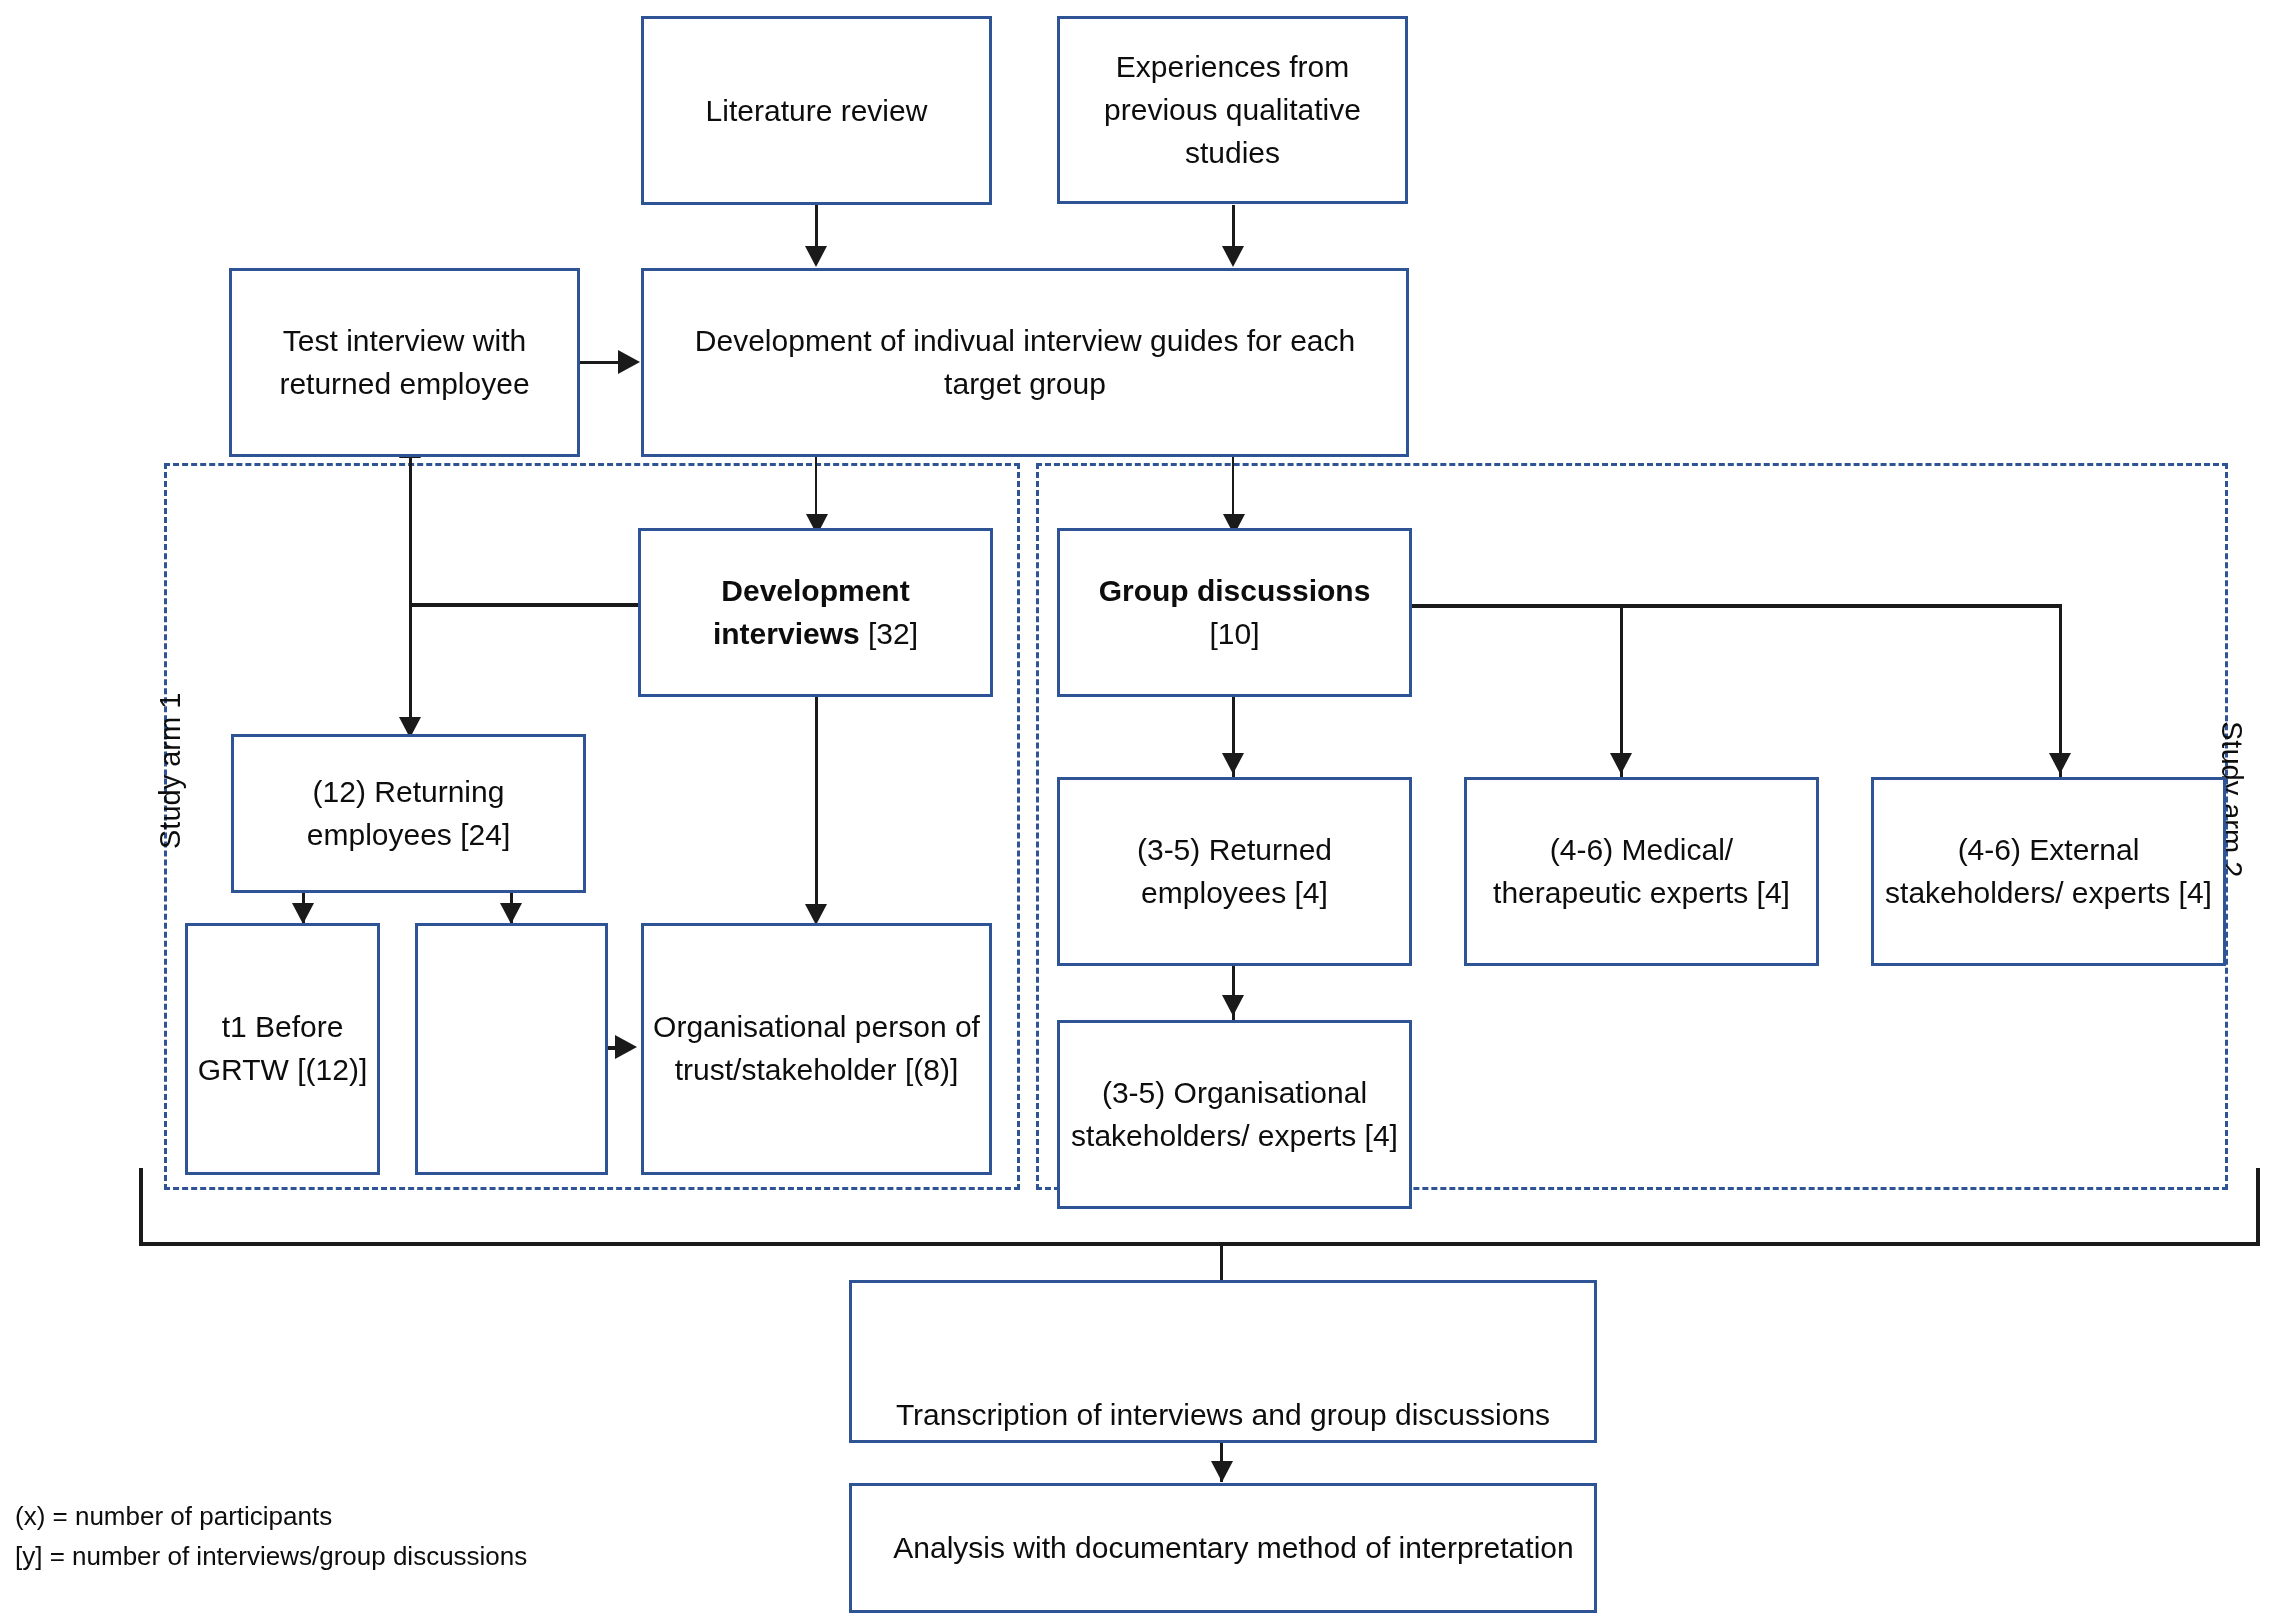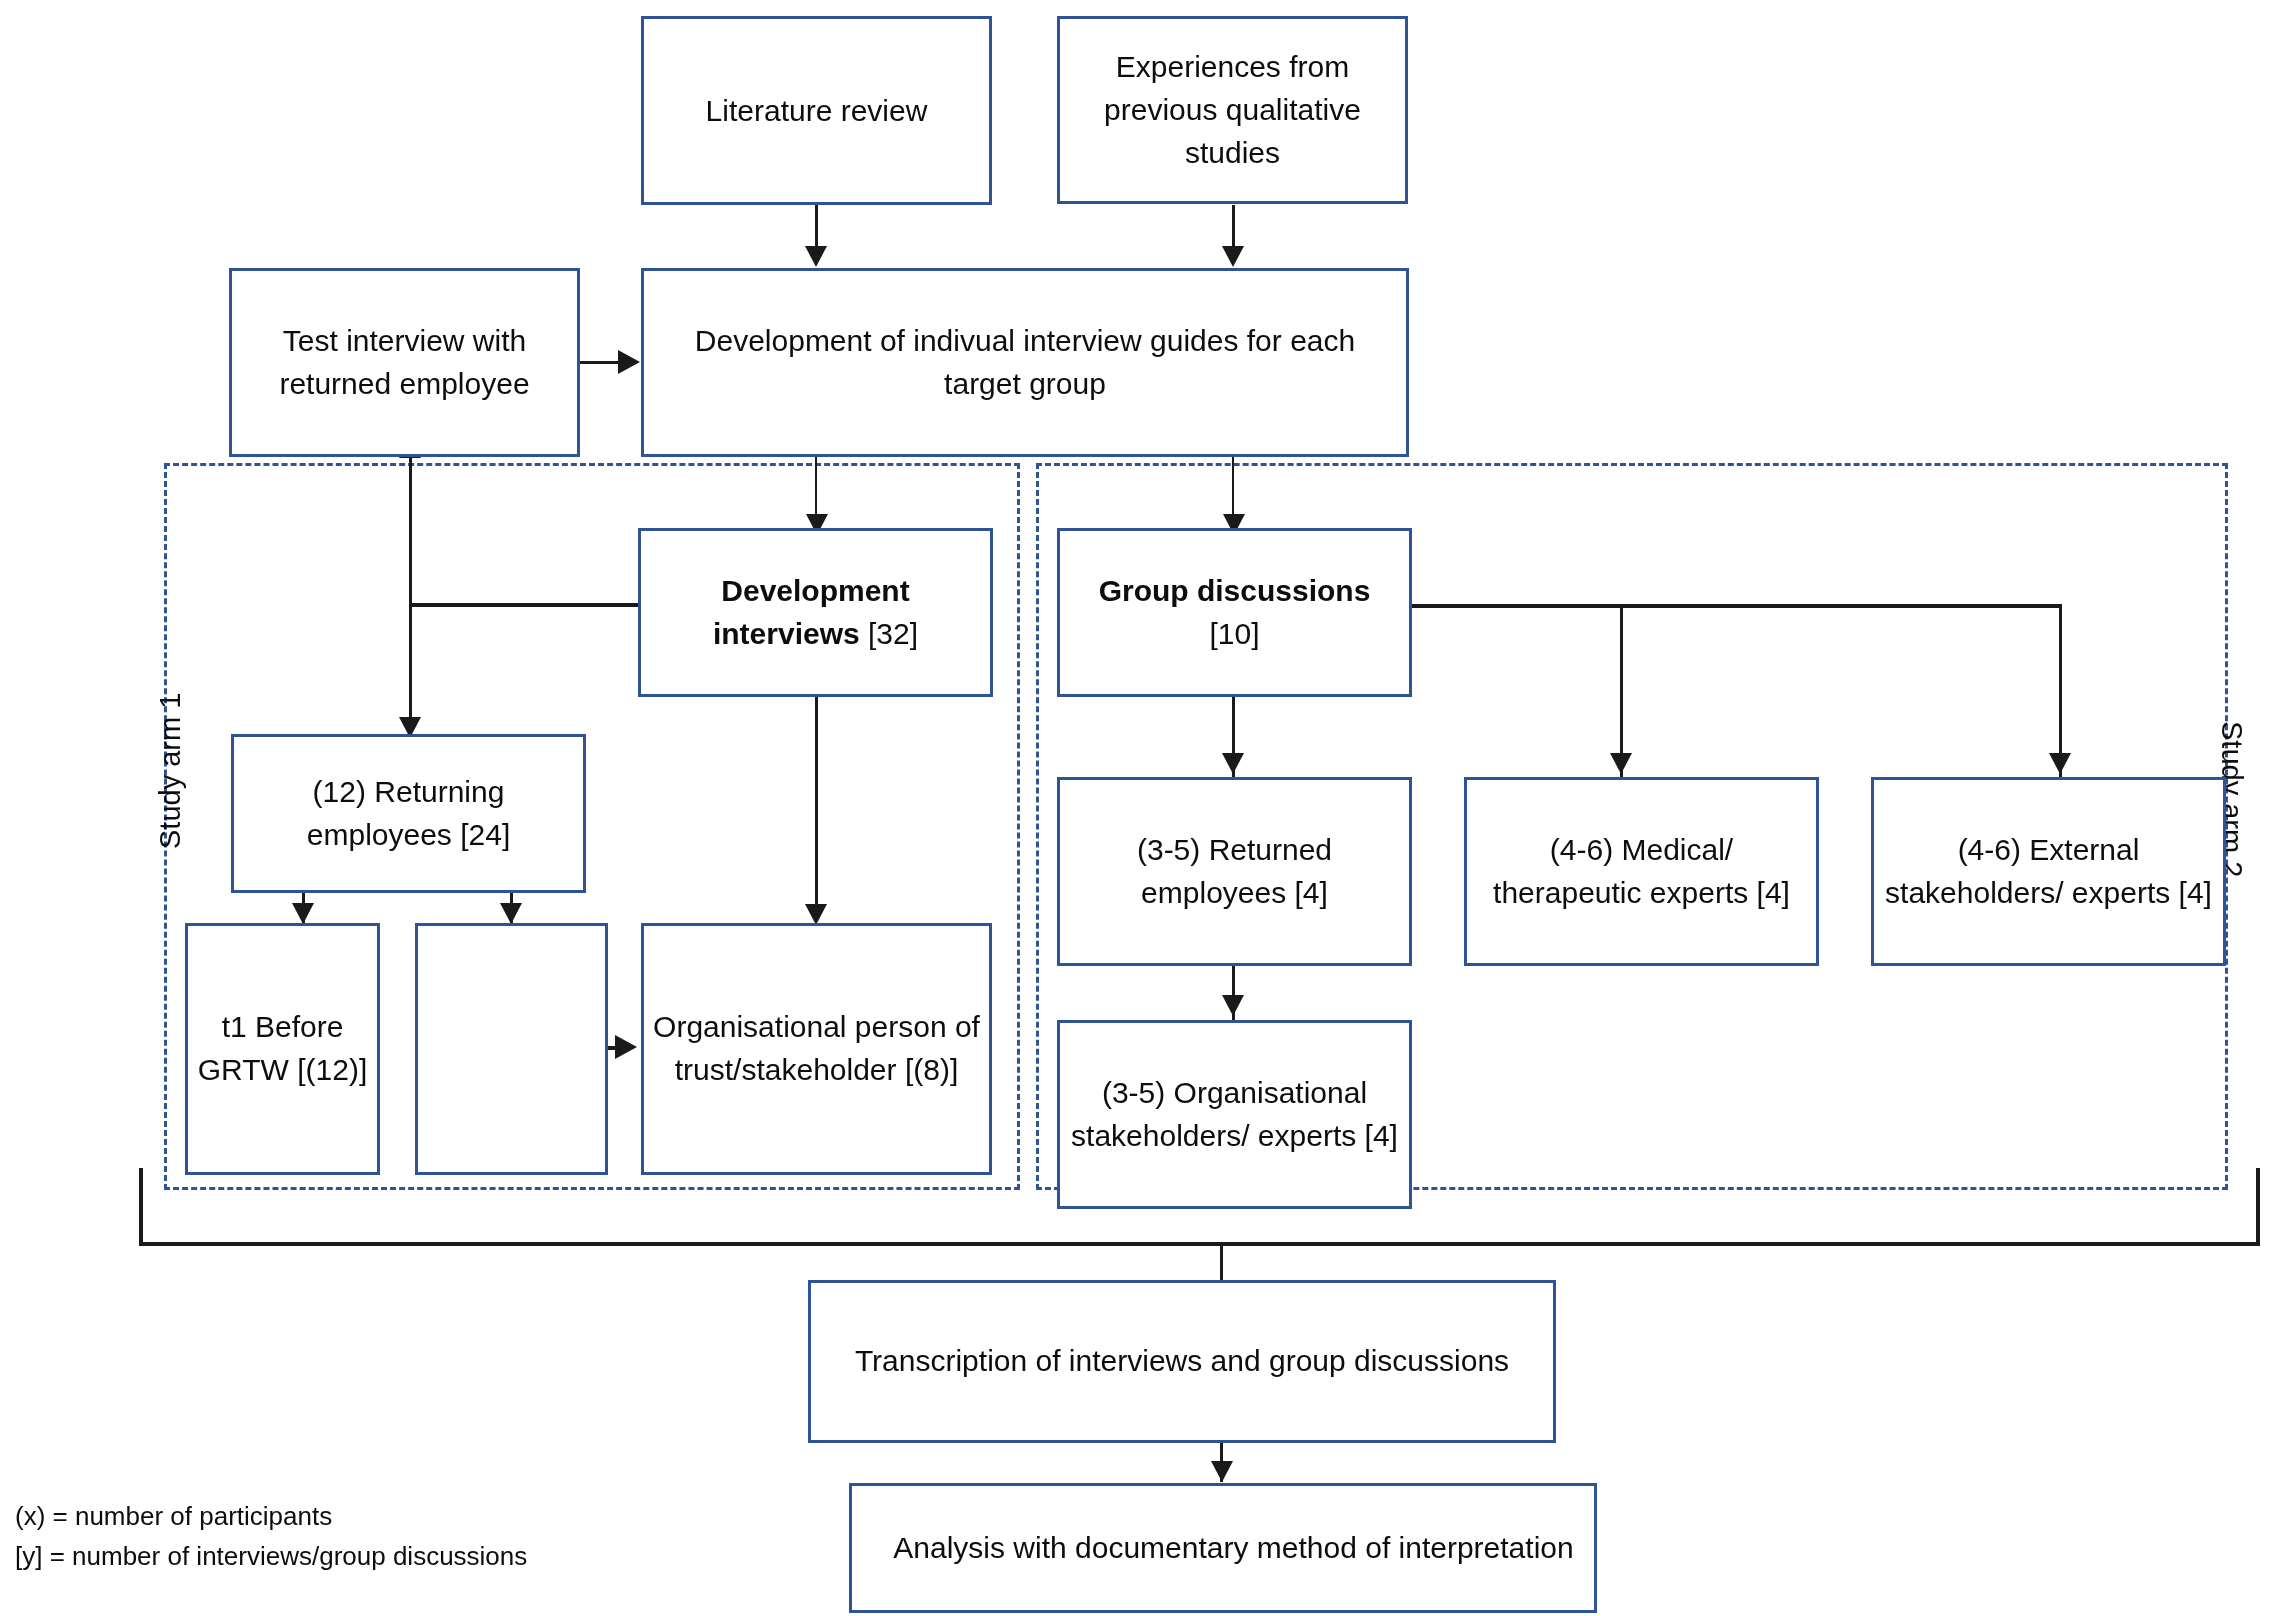--- a/index.html
+++ b/index.html
@@ -197,21 +197,21 @@
 
   <div class="box" style="left:1057px; top:1020px; width:355px; height:189px;">
     <span class="inner">(3-5) Organisational stakeholders/ experts [4]</span>
   </div>
 
   <div class="ln lnv thick" style="left:139px; top:1168px; height:78px;"></div>
   <div class="ln lnh thick" style="left:139px; top:1242px; width:2120px;"></div>
   <div class="ln lnv thick" style="left:2256px; top:1168px; height:78px;"></div>
   <div class="ln lnv" style="left:1220px; top:1242px; height:40px;"></div>
 
-  <div class="box" style="left:808px; top:1280px; width:748px; height:163px;">
+  <div class="box" style="left:849px; top:1280px; width:748px; height:163px;align-items:flex-end;">
     <span class="inner">Transcription of interviews and group discussions</span>
   </div>
 
   <div class="ln lnv" style="left:1220px; top:1443px; height:39px;"></div>
   <div class="arrow down" style="left:1211px; top:1461px;"></div>
 
   <div class="box" style="left:849px; top:1483px; width:748px; height:130px;padding-left:30px;">
     <span class="inner">Analysis with documentary method of interpretation</span>
   </div>
 

